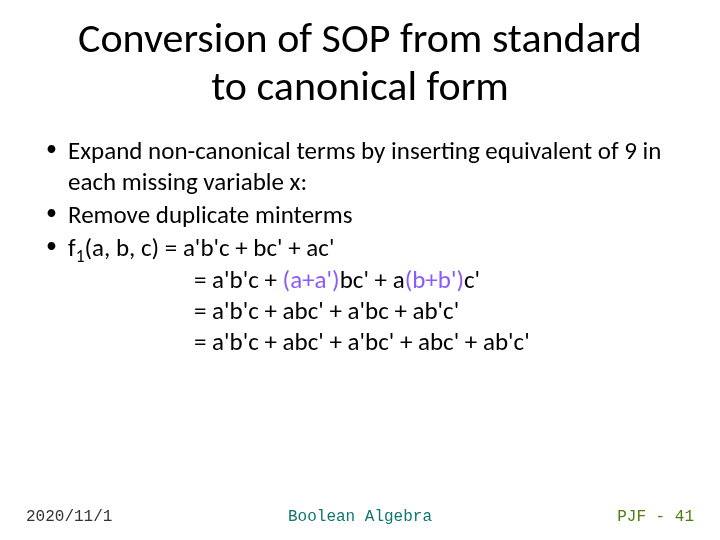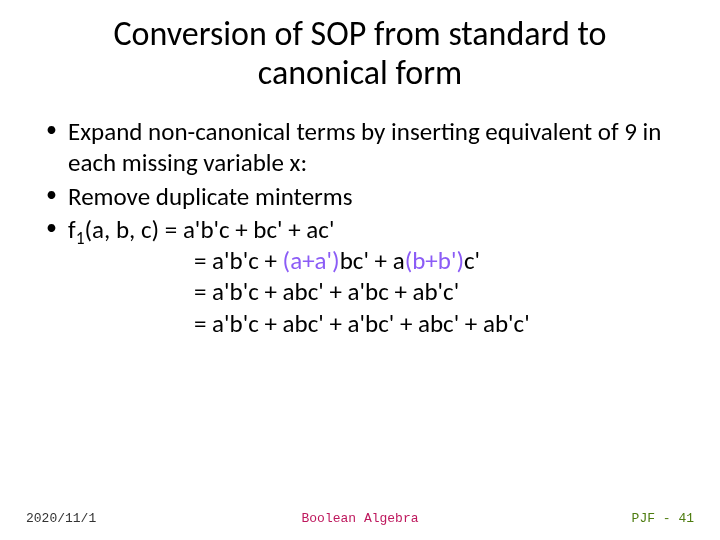--- a/index.html
+++ b/index.html
@@ -7,21 +7,21 @@
     width: 720px;
     height: 540px;
     background: #fff;
     font-family: Calibri, "Segoe UI", Arial, sans-serif;
     color: #000;
     position: relative;
     padding: 14px 40px 0 40px;
   }
   .title {
     text-align: center;
-    font-size: 34px;
+    font-size: 42px;
     line-height: 1.15;
     font-weight: 400;
     margin-bottom: 24px;
     padding: 0 30px;
   }
   .content {
     font-size: 25px;
     line-height: 1.25;
   }
   ul { list-style: none; }
@@ -39,29 +39,29 @@
   .ins { color: #8b5cf6; }
   .footer {
     position: absolute;
     bottom: 14px;
     left: 0;
     width: 720px;
     display: flex;
     justify-content: space-between;
     align-items: flex-end;
     padding: 0 26px;
-    font-size: 13px;
+    font-size: 16px;
   }
   .footer-left {
     font-family: "Courier New", monospace;
     color: #333;
   }
   .footer-center {
     font-family: "Courier New", monospace;
-    color: #be185d;
+    color: #0f766e;
     position: absolute;
     left: 50%;
     transform: translateX(-50%);
   }
   .footer-right {
     font-family: "Courier New", monospace;
     color: #4d7c0f;
   }
 </style>
 </head>

